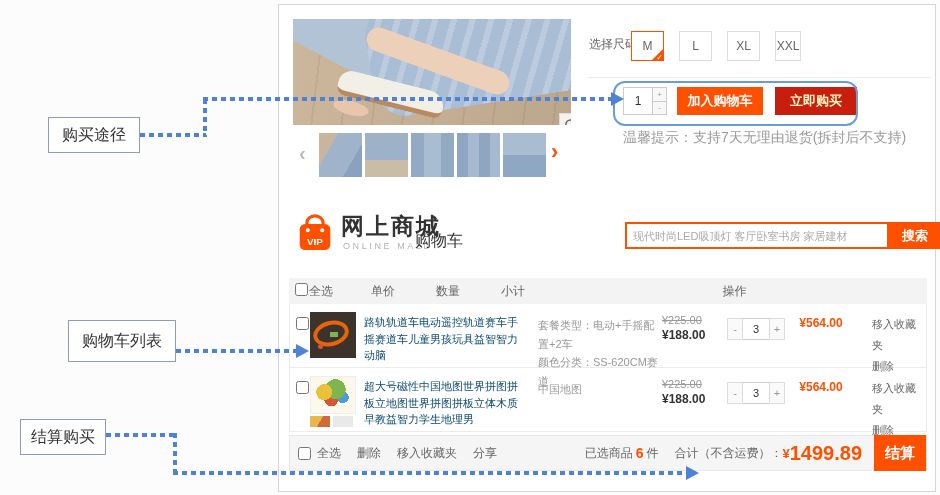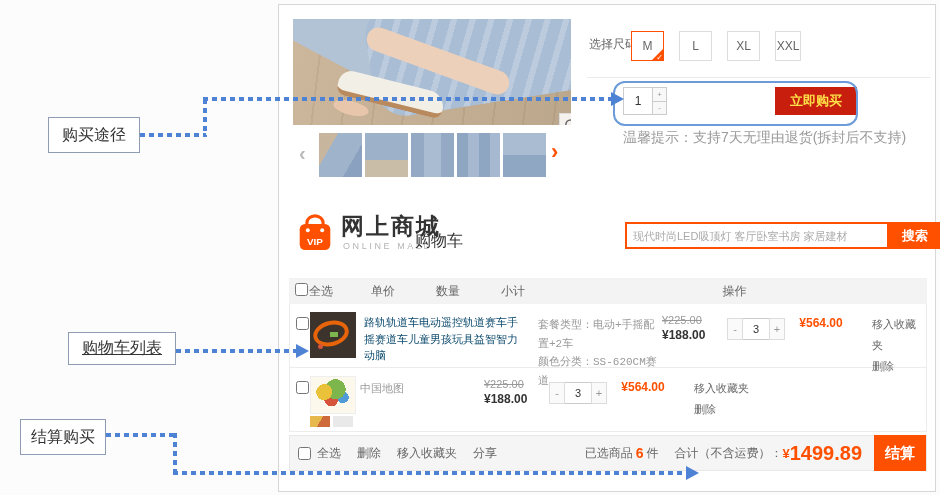--- a/index.html
+++ b/index.html
@@ -60,21 +60,21 @@
 
   .qty-group { position:absolute; left:344px; top:82px; display:flex; height:28px; }
   .qty-input { width:30px; height:28px; border:1px solid #ccc; text-align:center; font-size:12px; color:#333; }
   .qty-spin { width:14px; display:flex; flex-direction:column; }
   .qty-spin div { flex:1; border:1px solid #ccc; border-left:none; background:#f8f8f8;
     font-size:8px; color:#999; display:flex; align-items:center; justify-content:center; cursor:pointer; }
   .qty-spin div:last-child { border-top:none; }
   .btn-cart { position:absolute; left:398px; top:82px; width:86px; height:28px; background:#ff5000;
     color:#fff; font-size:13px; font-weight:bold; border:none; cursor:pointer; }
   .btn-buy { position:absolute; left:496px; top:82px; width:82px; height:28px; background:#c81e0e;
-    color:#fde047; font-size:13px; font-weight:bold; border:none; cursor:pointer; }
+    color:#fef9c3; font-size:13px; font-weight:bold; border:none; cursor:pointer; }
   .tip { position:absolute; left:344px; top:124px; font-size:14px; color:#9a9a9a; }
 
   
   .logo { position:absolute; left:18px; top:204px; cursor:pointer; }
   .site-name { position:absolute; left:62px; top:206px; font-size:23px; font-weight:bold; color:#333; letter-spacing:2px; cursor:pointer; }
   .site-sub { position:absolute; left:64px; top:236px; font-size:9px; color:#b5b5b5; letter-spacing:2.6px; }
   .page-title { position:absolute; left:136px; top:226px; font-size:16px; color:#333; }
   .search { position:absolute; left:346px; top:217px; display:flex; }
   .search input { width:262px; height:27px; border:2px solid #ff5000; border-right:none;
     padding:0 6px; font-size:11px; color:#666; outline:none; }
@@ -92,21 +92,21 @@
   .hc-chk { width:20px; padding-left:6px; }
   .hc-sel { width:45px; }
   .hc-item { width:307px; }
   .col-c { text-align:center; }
   .w58 { width:58px; } .w72 { width:72px; } .wflex { flex:1; }
 
   .cart-row { display:flex; height:64px; border:1px solid #ececec; border-top:none; background:#fff; }
   .rc-chk { width:20px; padding-left:6px; padding-top:12px; }
   .rc-img { width:50px; padding-top:8px; }
   .rc-title { width:178px; padding:10px 14px 0 4px; font-size:11px; color:#0c4a6e; line-height:1.5; }
-  .rc-spec { width:124px; padding-top:12px; font-size:11px; color:#999; line-height:1.7;font-family:Liberation Mono, monospace; }
+  .rc-spec { width:124px; padding-top:12px; font-size:11px; color:#999; line-height:1.7; }
   .rc-price { width:58px; padding-top:10px; font-size:12px; }
   .rc-price .old { display:block; color:#999; font-size:11px; text-decoration:line-through; }
   .rc-price .now { display:block; color:#333; font-weight:bold; margin-top:2px; }
   .rc-qty { width:72px; padding-top:14px; display:flex; justify-content:center; align-items:flex-start; }
   .stepper { display:flex; height:22px; }
   .stepper .st-btn { width:16px; border:1px solid #ddd; background:#fafafa; color:#999; font-size:11px;
     display:flex; align-items:center; justify-content:center; cursor:pointer; }
   .stepper .st-val { width:26px; border:1px solid #ccc; border-left:none; border-right:none;
     text-align:center; font-size:11px; color:#333; }
   .rc-sub { width:58px; padding-top:12px; text-align:center; font-size:12px; font-weight:bold; color:#ff5000; }
@@ -142,21 +142,21 @@
   .total-label { margin-left:16px; }
   .cur { color:#ff5000; font-size:13px; font-weight:bold; }
   .amount { color:#ff5000; font-size:20px; font-weight:bold; }
   .btn-checkout { width:52px; height:36px; margin-left:12px; background:#ff5000; color:#fff;
     border:none; font-size:15px; font-weight:bold; cursor:pointer; }
 
   
   .anno-box { position:absolute; background:#fff; border:1px solid #8f9cb3; z-index:20;
     display:flex; align-items:center; justify-content:center; font-size:16px; color:#333; }
   .box1 { left:48px; top:117px; width:92px; height:36px; }
-  .box2 { left:68px; top:332px; width:108px; height:33px;text-decoration:underline; }
+  .box2 { left:68px; top:320px; width:108px; height:42px; }
   .box3 { left:20px; top:419px; width:86px; height:36px; }
   .dot-h { position:absolute; height:4px; z-index:19;
     background-image:repeating-linear-gradient(90deg,#4e82d4 0 5px, rgba(0,0,0,0) 5px 9px); }
   .dot-v { position:absolute; width:4px; z-index:19;
     background-image:repeating-linear-gradient(180deg,#4e82d4 0 5px, rgba(0,0,0,0) 5px 9px); }
   .la { left:140px; top:133px; width:66px; }
   .lb { left:203px; top:99px; height:38px; }
   .lc { left:203px; top:97px; width:408px; }
   .ld { left:176px; top:349px; width:120px; }
   .le { left:106px; top:433px; width:70px; }
@@ -218,20 +218,21 @@
     <div class="divider"></div>
 
     <div class="anno-rect"></div>
     <div class="qty-group">
       <input class="qty-input" value="1" style="">
       <div class="qty-spin">
         <div>+</div>
         <div>-</div>
       </div>
     </div>
+    <button class="btn-cart">加入购物车</button>
     <button class="btn-buy">立即购买</button>
     <div class="tip">温馨提示：支持7天无理由退货(拆封后不支持)</div>
 
     <div class="logo">
       <svg width="36" height="46" viewBox="0 0 40 46">
         <path d="M11 19 v-6 a9 8 0 0 1 18 0 v6" fill="none" stroke="#ff5000" stroke-width="3.5"></path>
         <rect x="3" y="14" width="34" height="29" rx="6" fill="#ff5000"></rect>
         <circle cx="12" cy="21" r="2.2" fill="#fff"></circle>
         <circle cx="28" cy="21" r="2.2" fill="#fff"></circle>
         <text x="20" y="38" text-anchor="middle" font-size="11" font-weight="bold" fill="#fff">VIP</text>
@@ -292,20 +293,21 @@
         <div class="rc-chk"><input type="checkbox" class="cb" style=""></div>
         <div class="rc-img">
           <div class="img-map">
             <div class="map-main"></div>
             <div class="map-minis">
               <div class="mini1"></div>
               <div class="mini2"></div>
             </div>
           </div>
         </div>
+        <div class="rc-title">超大号磁性中国地图世界拼图拼板立地图世界拼图拼板立体木质早教益智力学生地理男</div>
         <div class="rc-spec">
           <div>中国地图</div>
         </div>
         <div class="rc-price">
           <span class="old">¥225.00</span>
           <span class="now">¥188.00</span>
         </div>
         <div class="rc-qty">
           <div class="stepper">
             <div class="st-btn">-</div>

